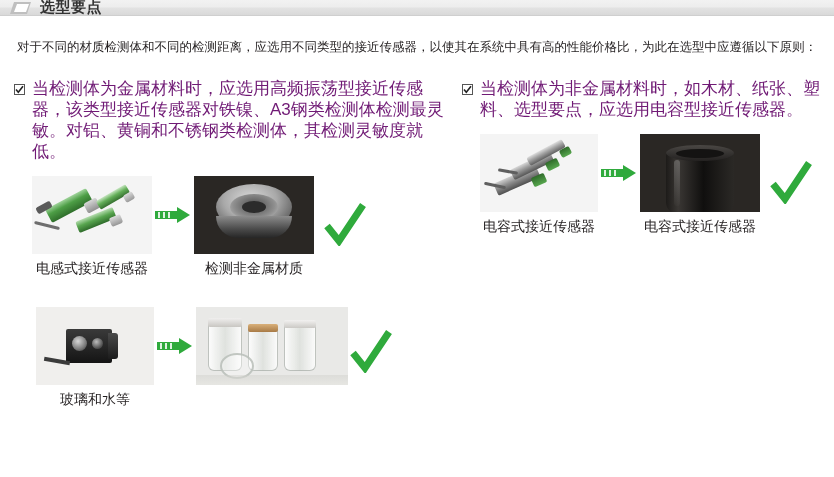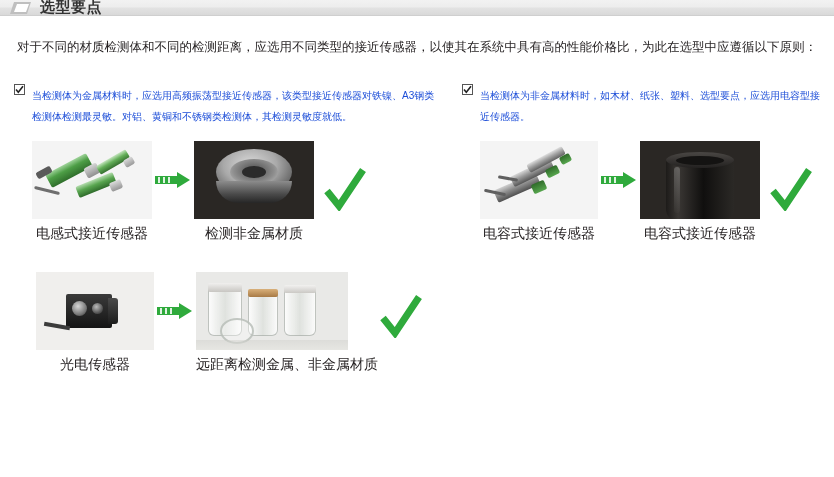--- a/index.html
+++ b/index.html
@@ -68,24 +68,23 @@
     align-items: flex-start;
   }
   .bullet-icon {
     width: 11px;
     height: 11px;
     flex: 0 0 11px;
     margin-top: 3px;
     margin-right: 7px;
   }
   .bullet-text {
-    font-size: 10px;
+    font-size: 17px;
     line-height: 21px;
-    color: #1d4ed8;
-    margin-top: 7px;
+    color: #701a75;
   }
 
   
   .figgroup {
     display: flex;
     align-items: flex-start;
     margin-top: 14px;
     padding-left: 18px;
   }
   .figgroup.indent-more { padding-left: 22px; }
@@ -267,21 +266,21 @@
       <div class="figitem">
         <div class="photo ph-light" style="width:118px;height:78px;">
           <div class="photo-inner">
             <div class="blackbox" style="left:30px;top:22px;width:46px;height:34px;background:linear-gradient(to bottom,#3a3a3a,#141414);"></div>
             <div style="position:absolute;left:72px;top:26px;width:10px;height:26px;background:linear-gradient(to bottom,#4a4a4a,#1c1c1c);border-radius:0 3px 3px 0;"></div>
             <div style="position:absolute;left:36px;top:29px;width:15px;height:15px;border-radius:50%;background:radial-gradient(circle at 40% 35%,#d8d8d8,#7a7a7a 60%,#2a2a2a);"></div>
             <div style="position:absolute;left:56px;top:31px;width:11px;height:11px;border-radius:50%;background:radial-gradient(circle at 40% 35%,#bcbcbc,#5a5a5a 60%,#222);"></div>
             <div style="position:absolute;left:8px;top:52px;width:26px;height:4px;background:#3b3b3b;transform:rotate(10deg);"></div>
           </div>
         </div>
-        <div class="caption">光电传感器</div>
+        <div class="caption">玻璃和水等</div>
       </div>
 
       <div class="arrow">
         <svg width="36" height="16" viewBox="0 0 36 16">
           <polygon points="0,4 22,4 22,0 35,8 22,16 22,12 0,12" fill="#2faa3c"></polygon>
           <g fill="#ffffff" opacity="0.85">
             <rect x="3" y="5" width="2" height="6"></rect>
             <rect x="8" y="5" width="2" height="6"></rect>
             <rect x="13" y="5" width="2" height="6"></rect>
           </g>
@@ -294,21 +293,20 @@
             <div class="jar" style="left:12px;top:16px;width:34px;height:48px;"></div>
             <div class="jarlid" style="left:12px;top:11px;width:34px;height:9px;background:linear-gradient(to bottom,#f0efee,#c8c6c2);"></div>
             <div class="jar" style="left:52px;top:22px;width:30px;height:42px;"></div>
             <div class="jarlid" style="left:52px;top:17px;width:30px;height:8px;background:linear-gradient(to bottom,#d9b07a,#a87a45);"></div>
             <div class="jar" style="left:88px;top:18px;width:32px;height:46px;"></div>
             <div class="jarlid" style="left:88px;top:13px;width:32px;height:8px;background:linear-gradient(to bottom,#f2f1f0,#cbc9c5);"></div>
             <div style="position:absolute;left:24px;top:46px;width:30px;height:22px;border:2px solid rgba(180,186,180,0.8);border-radius:50%;background:rgba(255,255,255,0.35);"></div>
             <div style="position:absolute;left:0;bottom:0;width:152px;height:10px;background:linear-gradient(to bottom,rgba(205,205,200,0.45),rgba(230,230,226,0.9));"></div>
           </div>
         </div>
-        <div class="caption">远距离检测金属、非金属材质</div>
       </div>
 
       <div style="position:relative;width:44px;flex:0 0 44px;height:78px;">
         <span class="check" style="right:2px;bottom:14px;">
           <svg width="42" height="44" viewBox="0 0 42 44">
             <polyline points="3,24 15,39 39,3" fill="none" stroke="#2faa3c" stroke-width="7" stroke-linecap="butt" stroke-linejoin="miter"></polyline>
           </svg>
         </span>
       </div>
     </div>

